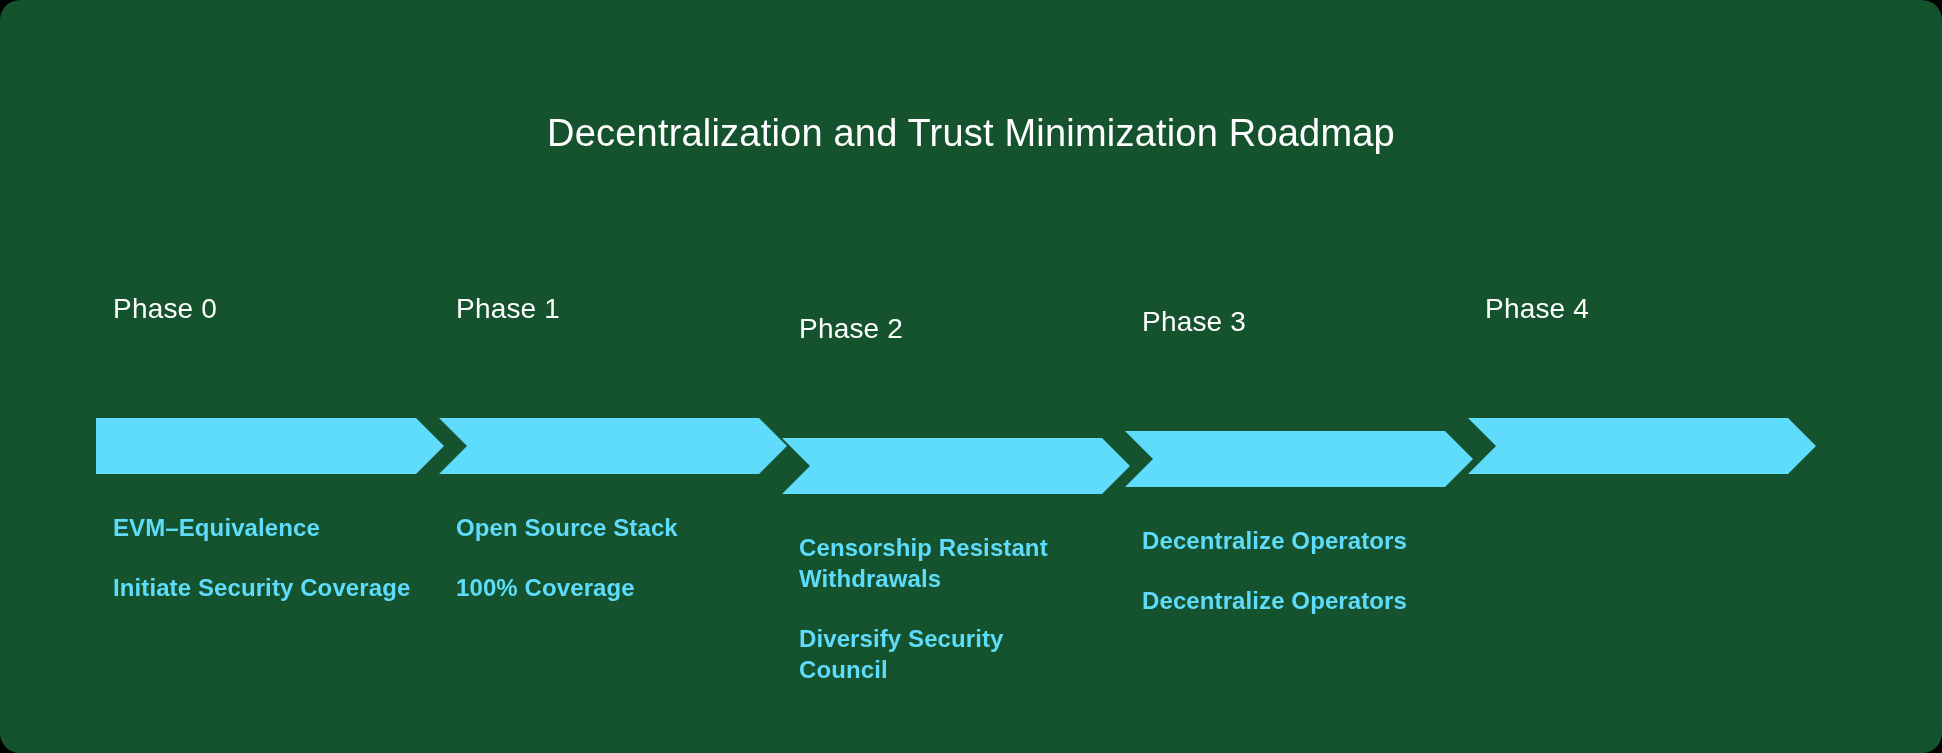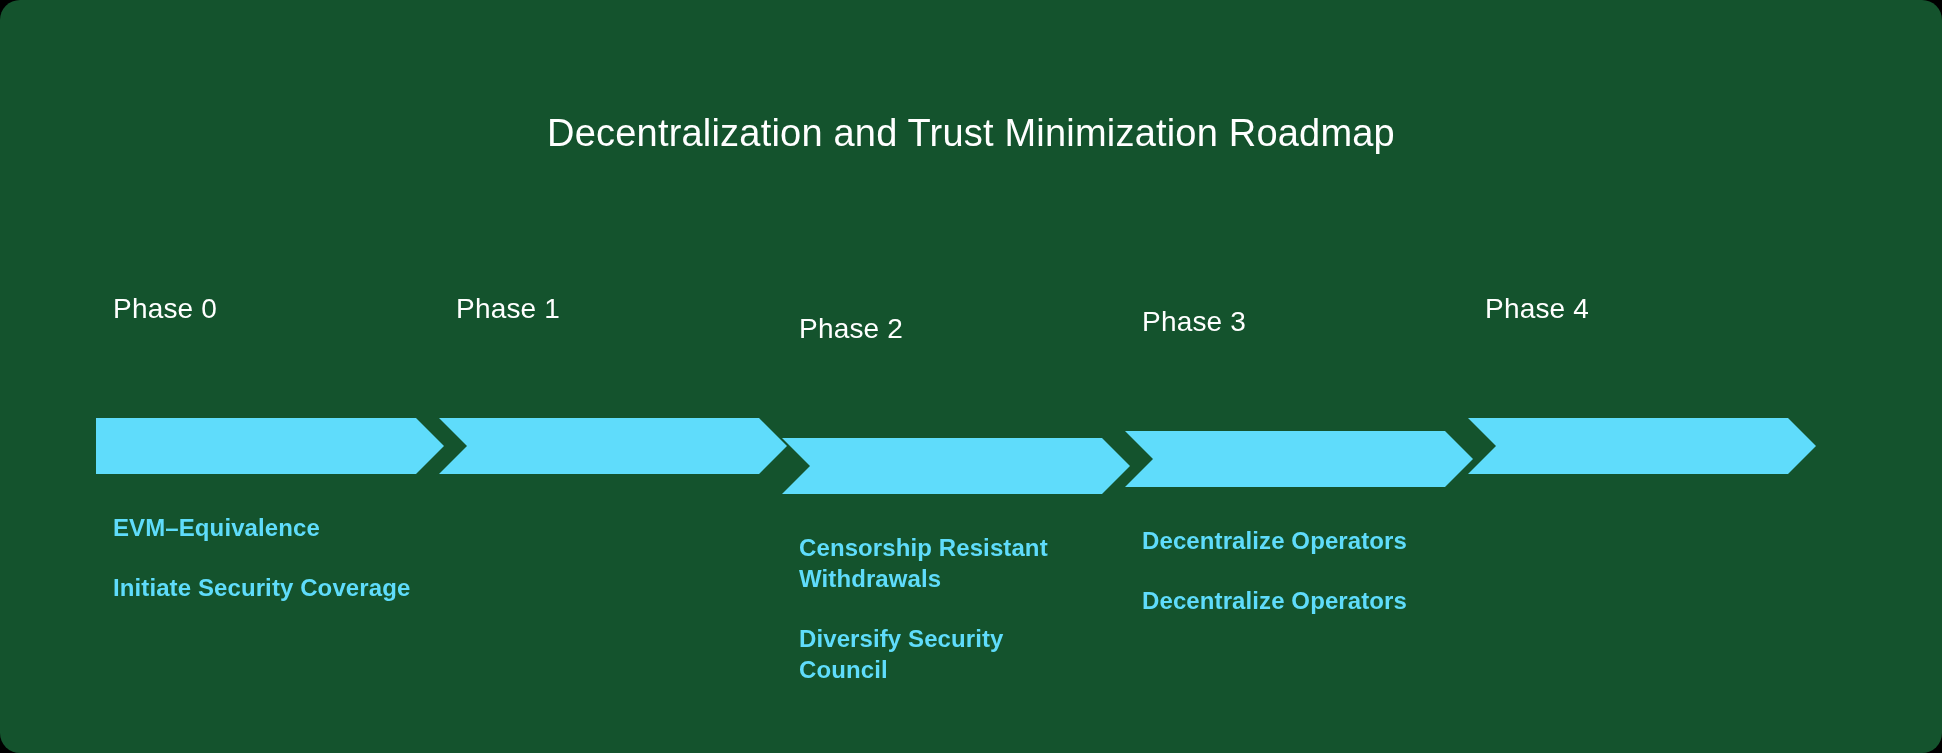--- a/index.html
+++ b/index.html
@@ -101,20 +101,24 @@
     <div class="chevron first"></div>
     <div class="items">
       <div class="item">EVM–Equivalence</div>
       <div class="item">Initiate Security Coverage</div>
     </div>
   </div>
 
   <div class="phase" style="left:439px;">
     <div class="phase-label">Phase 1</div>
     <div class="chevron"></div>
+    <div class="items">
+      <div class="item">Open Source Stack</div>
+      <div class="item">100% Coverage</div>
+    </div>
   </div>
 
   <div class="phase" style="left:782px;margin-top:20px;">
     <div class="phase-label">Phase 2</div>
     <div class="chevron"></div>
     <div class="items">
       <div class="item">Censorship Resistant Withdrawals</div>
       <div class="item">Diversify Security Council</div>
     </div>
   </div>

